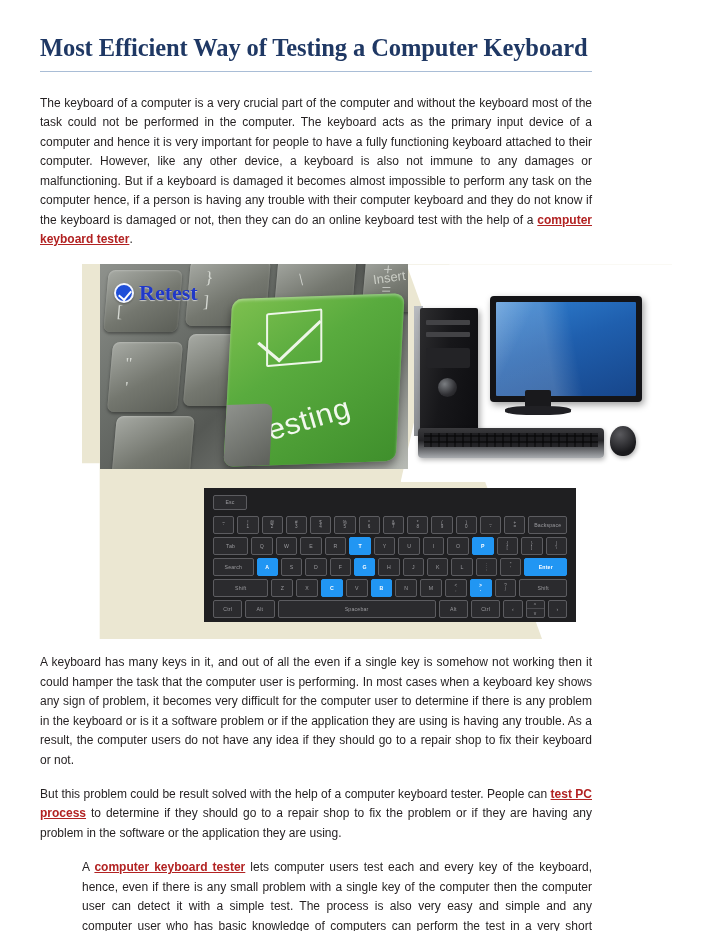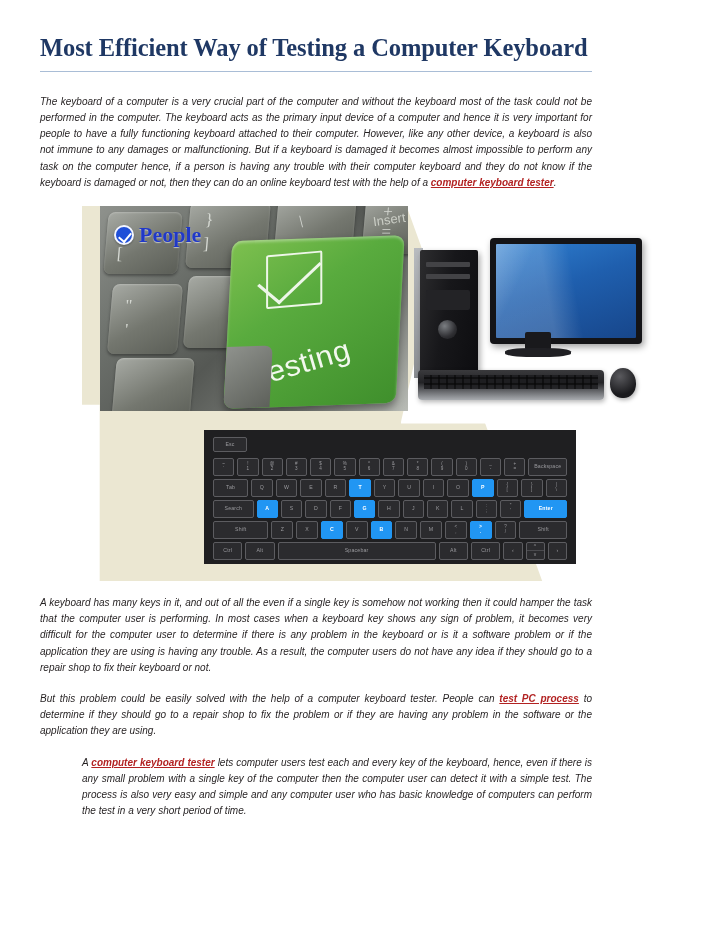--- a/index.html
+++ b/index.html
@@ -32,26 +32,25 @@
   }
   .title-rule {
     height: 1px;
     background: #a9bdd6;
     margin-top: 2px;
     margin-bottom: 22px;
   }
 
   
   .para {
-    font-size: 10px;
+    font-size: 12px;
     line-height: 1.62;
     color: #231f20;
     text-align: justify;
     margin-bottom: 15px;
-    font-style: italic;
   }
   .para:last-child { margin-bottom: 0; margin-left: 42px; }
 
   a.inline-link {
     color: #b22222;
     font-weight: bold;
     text-decoration: underline;
     text-underline-offset: 1px;
   }
 
@@ -384,21 +383,21 @@
 
       <div class="green-key">
         <div class="chk-box"></div>
         <div class="chk-mark"></div>
         <div class="green-label">Testing</div>
         <div class="notch"></div>
       </div>
 
       <div class="retest-mark">
         <div class="retest-badge"></div>
-        <div class="retest-text">People</div>
+        <div class="retest-text">Retest</div>
       </div>
     </div>
 
     <div class="pc-photo">
       <div class="tower-side"></div>
       <div class="tower">
         <div class="drv" style="top:12px;"></div>
         <div class="drv" style="top:24px;"></div>
         <div class="bay"></div>
         <div class="pw"></div>
@@ -551,17 +550,17 @@
             <div class="half">^</div>
             <div class="half">v</div>
           </div>
           <div class="vk-key w-arw">›</div>
         </div>
       </div>
   </div>
 
   <p class="para">A keyboard has many keys in it, and out of all the even if a single key is somehow not working then it could hamper the task that the computer user is performing. In most cases when a keyboard key shows any sign of problem, it becomes very difficult for the computer user to determine if there is any problem in the keyboard or is it a software problem or if the application they are using is having any trouble. As a result, the computer users do not have any idea if they should go to a repair shop to fix their keyboard or not.</p>
 
-  <p class="para"><span>But this problem could be easily solved with the help of a computer keyboard tester. People can </span><a class="inline-link" href="#">test PC process</a><span> to determine if they should go to a repair shop to fix the problem or if they are having any problem in the software or the application they are using.</span></p>
+  <p class="para"><span>But this problem could be result solved with the help of a computer keyboard tester. People can </span><a class="inline-link" href="#">test PC process</a><span> to determine if they should go to a repair shop to fix the problem or if they are having any problem in the software or the application they are using.</span></p>
 
   <p class="para"><span>A </span><a class="inline-link" href="#">computer keyboard tester</a><span> lets computer users test each and every key of the keyboard, hence, even if there is any small problem with a single key of the computer then the computer user can detect it with a simple test. The process is also very easy and simple and any computer user who has basic knowledge of computers can perform the test in a very short period of time.</span></p>
 
 </div>
 
 </body></html>

